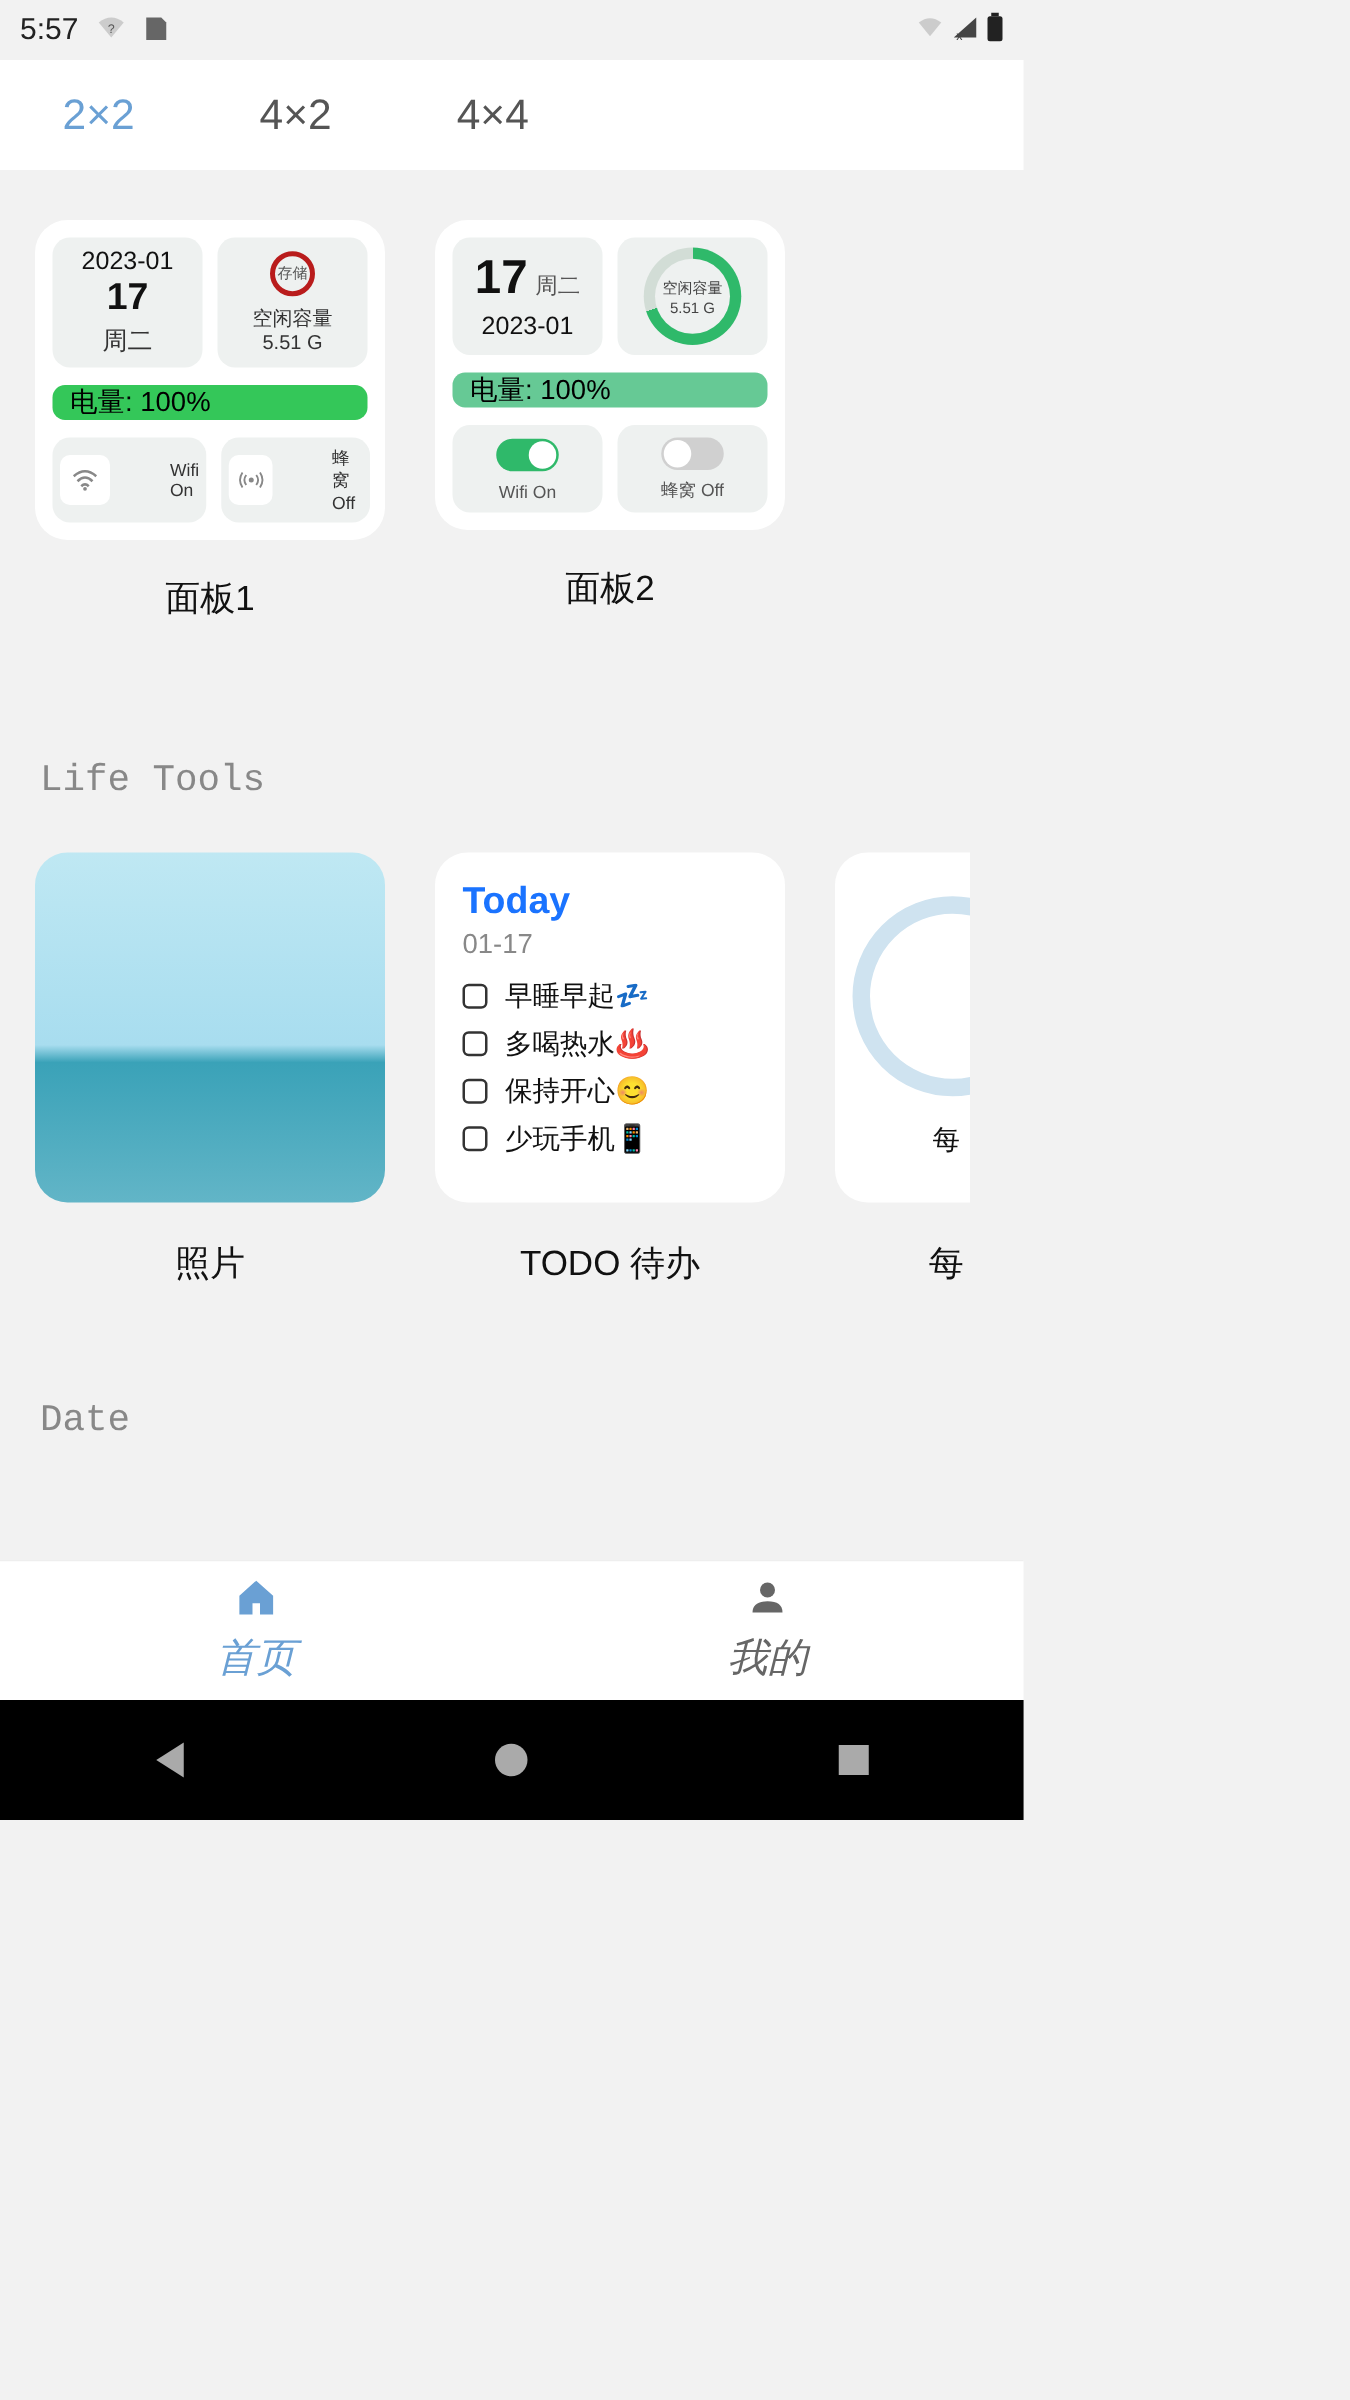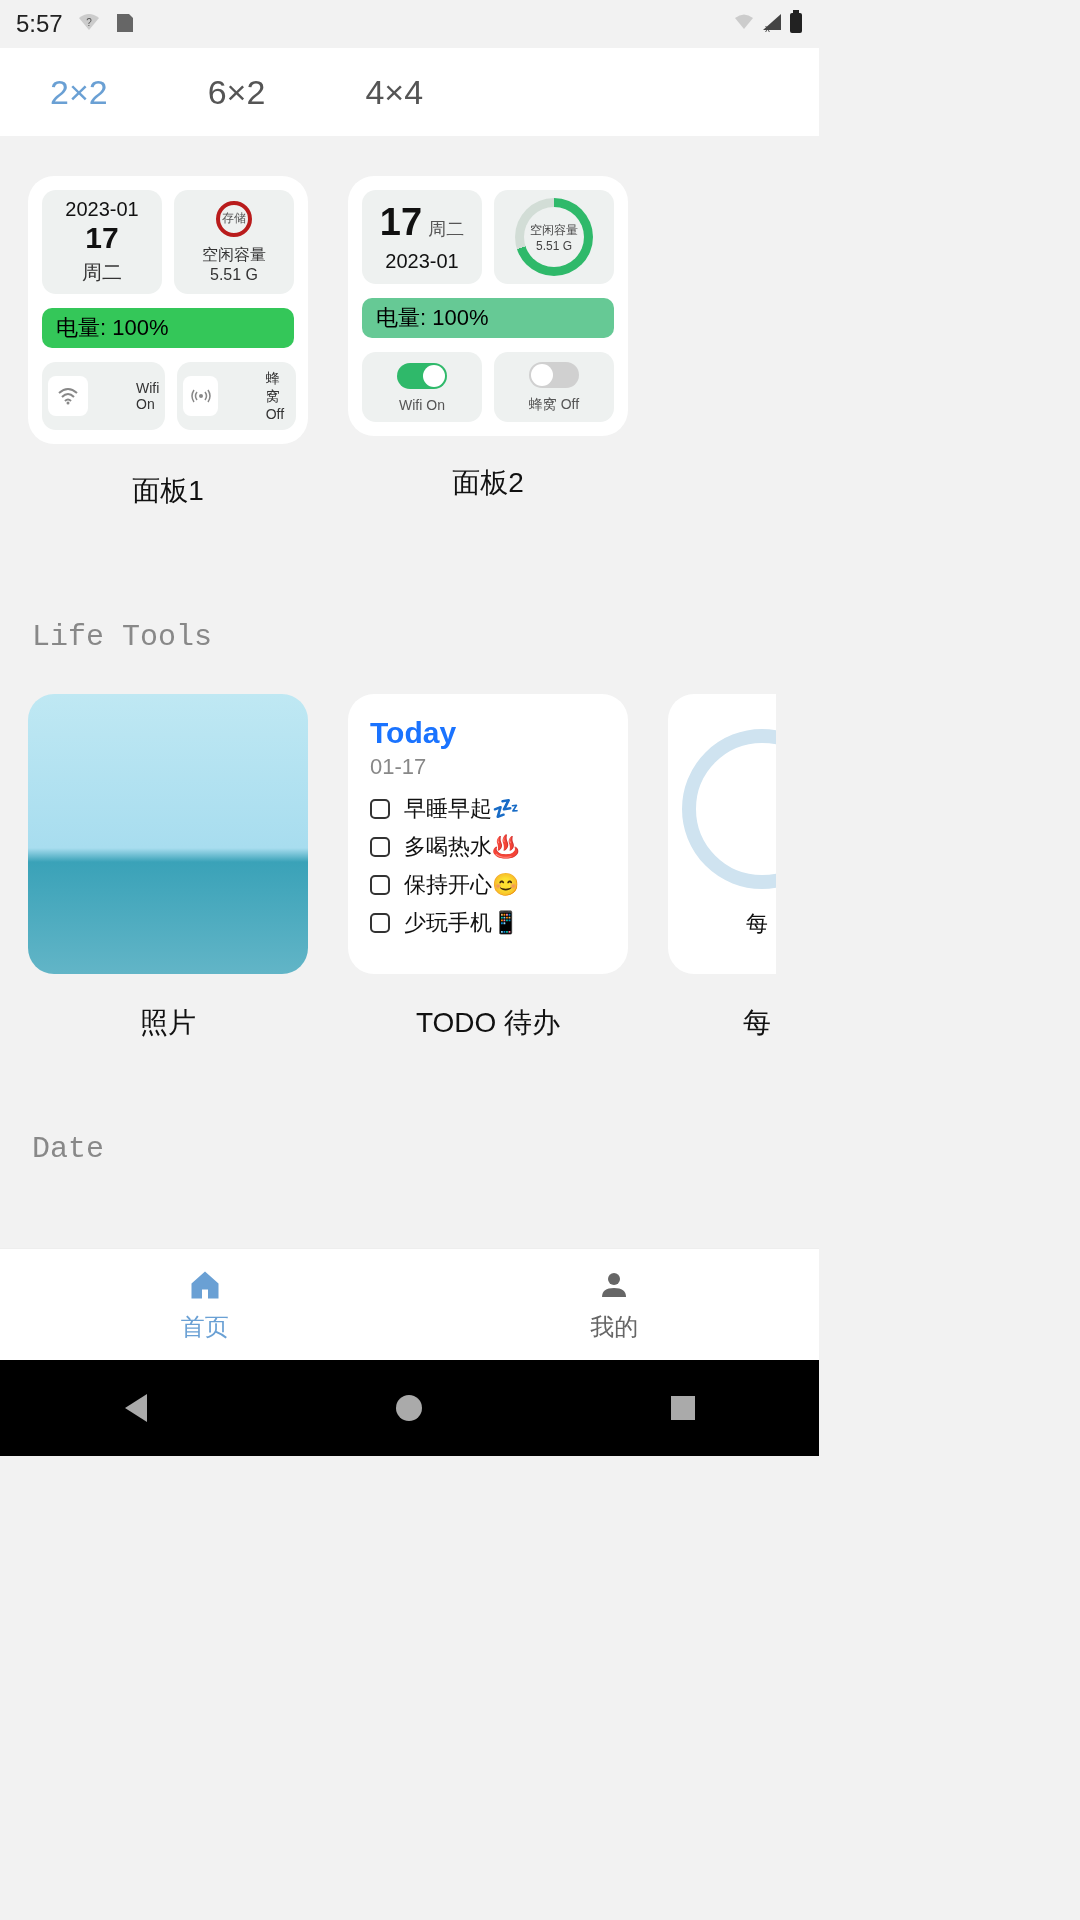--- a/index.html
+++ b/index.html
@@ -64,21 +64,21 @@
     .storage-ring {
       width: 36px; height: 36px; border-radius: 50%;
       border: 4px solid #b91c1c; position: relative;
       display: flex; align-items: center; justify-content: center;
     }
     .storage-ring-lbl { font-size: 12px; color: #555; }
     .storage-txt1 { font-size: 16px; color: #333; margin-top: 8px; }
     .storage-txt2 { font-size: 16px; color: #333; }
     .battery-bar {
       background: #34c759; border-radius: 10px;
-      height: 40px; display: flex; align-items: center;
+      height: 28px; display: flex; align-items: center;
       padding: 0 14px; color: #000; font-size: 22px;
     }
     .battery-bar.soft { background: #66c995; }
     .conn-tile {
       background: #eef1f0; border-radius: 14px; flex: 1;
       display: flex; align-items: center; justify-content: center;
       gap: 8px; padding: 8px 6px;
     }
     .icon-box {
       width: 40px; height: 40px; background: #fff; border-radius: 8px;
@@ -156,21 +156,21 @@
     
     .bottom-nav {
       position: absolute; bottom: 96px; left: 0; right: 0;
       height: 112px; background: #fff;
       display: flex; border-top: 1px solid #eee;
     }
     .nav-item {
       flex: 1; display: flex; flex-direction: column;
       align-items: center; justify-content: center; gap: 4px;
     }
-    .nav-item .ni-label { font-size: 24px; }
+    .nav-item .ni-label { font-size: 32px; font-style: italic; }
     .nav-item.active .ni-label { color: #6aa0d4; }
     .nav-item.inactive .ni-label { color: #666; }
     .home-icon { color: #6aa0d4; }
     .person-icon { color: #666; }
     
     .android-nav {
       position: absolute; bottom: 0; left: 0; right: 0;
       height: 96px; background: #000;
       display: flex; align-items: center; justify-content: space-around;
     }
@@ -215,21 +215,21 @@
       <svg width="14" height="24" viewBox="0 0 14 24">
           <rect x="1" y="3" width="12" height="20" rx="2" fill="#222"></rect>
           <rect x="4" y="0" width="6" height="3" fill="#222"></rect>
         </svg>
     </span>
   </div>
 </div>
 
 <div class="tabs">
   <div class="tab active">2×2</div>
-  <div class="tab">6×2</div>
+  <div class="tab">4×2</div>
   <div class="tab">4×4</div>
 </div>
 
 <div class="content">
 
   <div class="row">
 
     <div class="widget-col">
       <div class="widget-card">
         <div class="wc-row">

